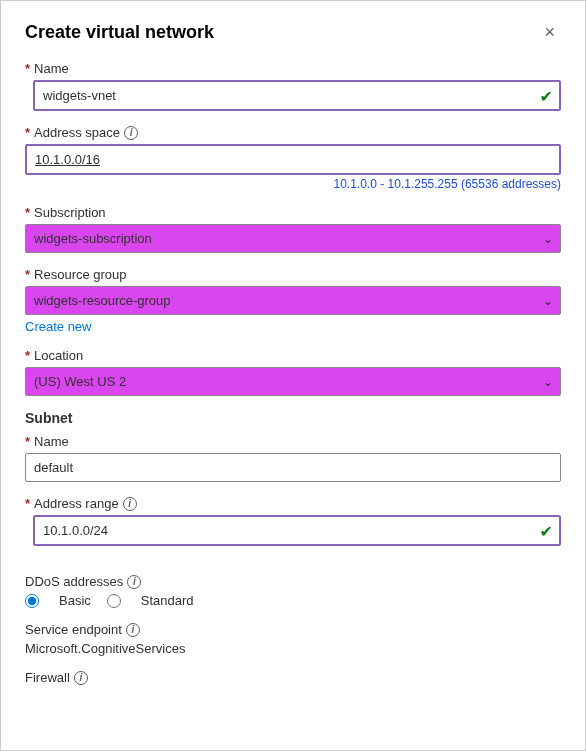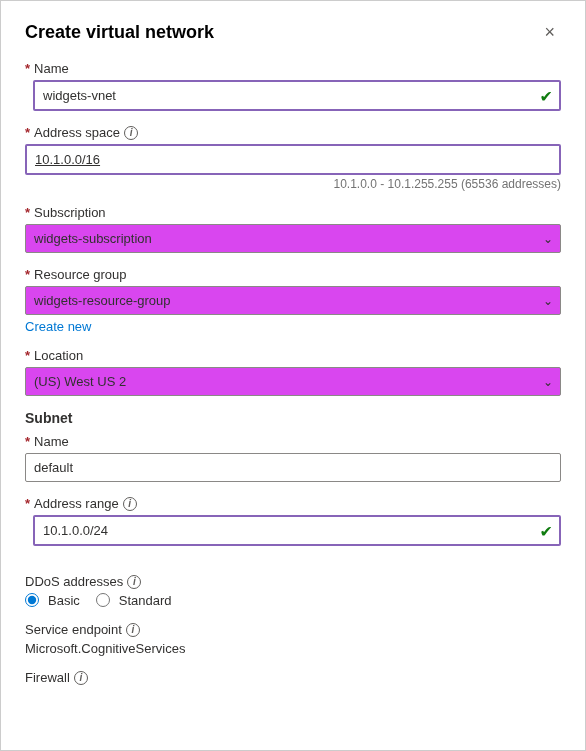--- a/index.html
+++ b/index.html
@@ -96,21 +96,21 @@
       position: absolute;
       right: 8px;
       top: 50%;
       transform: translateY(-50%);
       color: #107c10;
       font-size: 16px;
     }
     .address-hint {
       text-align: right;
       font-size: 12px;
-      color: #737373;
+      color: #1d4ed8;
       margin-top: 2px;
     }
     .select-wrapper {
       position: relative;
     }
     .select-input {
       width: 100%;
       border: 1px solid #8a8886;
       border-radius: 2px;
       padding: 6px 30px 6px 8px;
@@ -149,22 +149,22 @@
       margin-bottom: 14px;
     }
     .ddos-row {
       display: flex;
       align-items: center;
       gap: 16px;
       margin-top: 4px;
     }
     .radio-option {
       display: flex;
-      align-items: flex-start;
-      gap: 9px;
+      align-items: center;
+      gap: 20px;
       cursor: pointer;
     }
     .radio-input {
       accent-color: #0078d4;
       width: 14px;
       height: 14px;
       cursor: pointer;
     }
     .radio-label {
       font-size: 13px;

